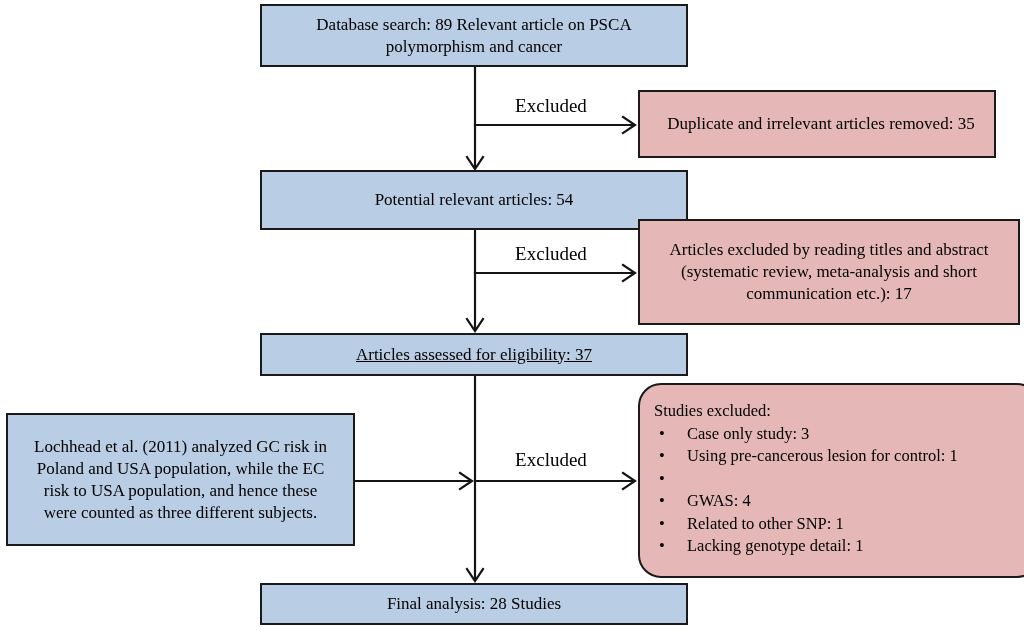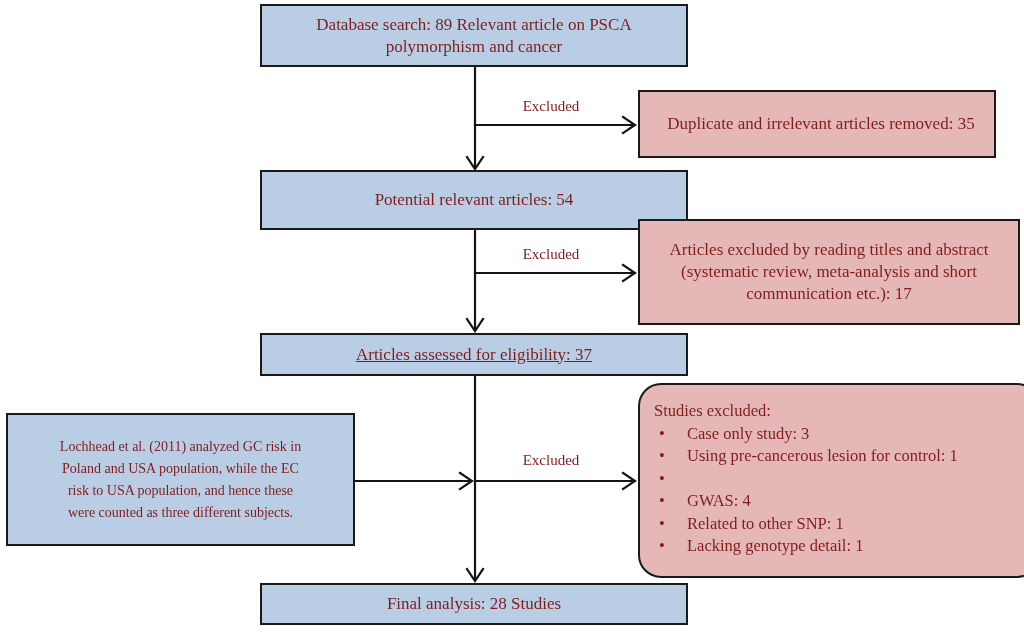--- a/index.html
+++ b/index.html
@@ -1,38 +1,38 @@
 <!DOCTYPE html>
 <html><head>
 <meta charset="utf-8">
 <style>
   html,body{margin:0;padding:0;background:#ffffff;}
   .canvas{
     position:relative;width:1024px;height:632px;background:#ffffff;overflow:hidden;
-    font-family:"Liberation Serif","DejaVu Serif",serif;color:#7f1d1d;
+    font-family:"Liberation Serif","DejaVu Serif",serif;color:#000000;
   }
   .box{
     position:absolute;border:2px solid #1a1a1a;box-sizing:border-box;
     display:flex;flex-direction:column;align-items:center;justify-content:center;
     text-align:center;font-size:17px;line-height:22px;
   }
   .blue{background:#b9cde5;}
   .pink{background:#e5b8b7;}
   .label{
-    position:absolute;font-size:15px;line-height:20px;text-align:center;width:90px;
+    position:absolute;font-size:19px;line-height:20px;text-align:center;width:90px;
   }
   .connectors{position:absolute;left:0;top:0;}
   .excl-list{
     align-items:stretch;justify-content:flex-start;text-align:left;
     padding:15px 10px 10px 14px;font-size:16.5px;line-height:22.5px;
   }
   .excl-list ul{list-style:none;margin:0;padding:0;}
   .excl-list li{display:flex;}
   .excl-list .bullet{width:33px;flex:0 0 33px;padding-left:5px;box-sizing:border-box;}
-  .note{font-size:14px;line-height:22px;padding:18px 10px;}
+  .note{font-size:17px;line-height:22px;padding:18px 10px;}
 </style>
 </head>
 <body>
 
 <div class="canvas">
 
   <svg class="connectors" width="1024" height="632" viewBox="0 0 1024 632">
     <g stroke="#141414" stroke-width="2.2" fill="none" stroke-linecap="square" stroke-linejoin="miter">
       <g>
         <path d="M475 67 L475 167"></path>

